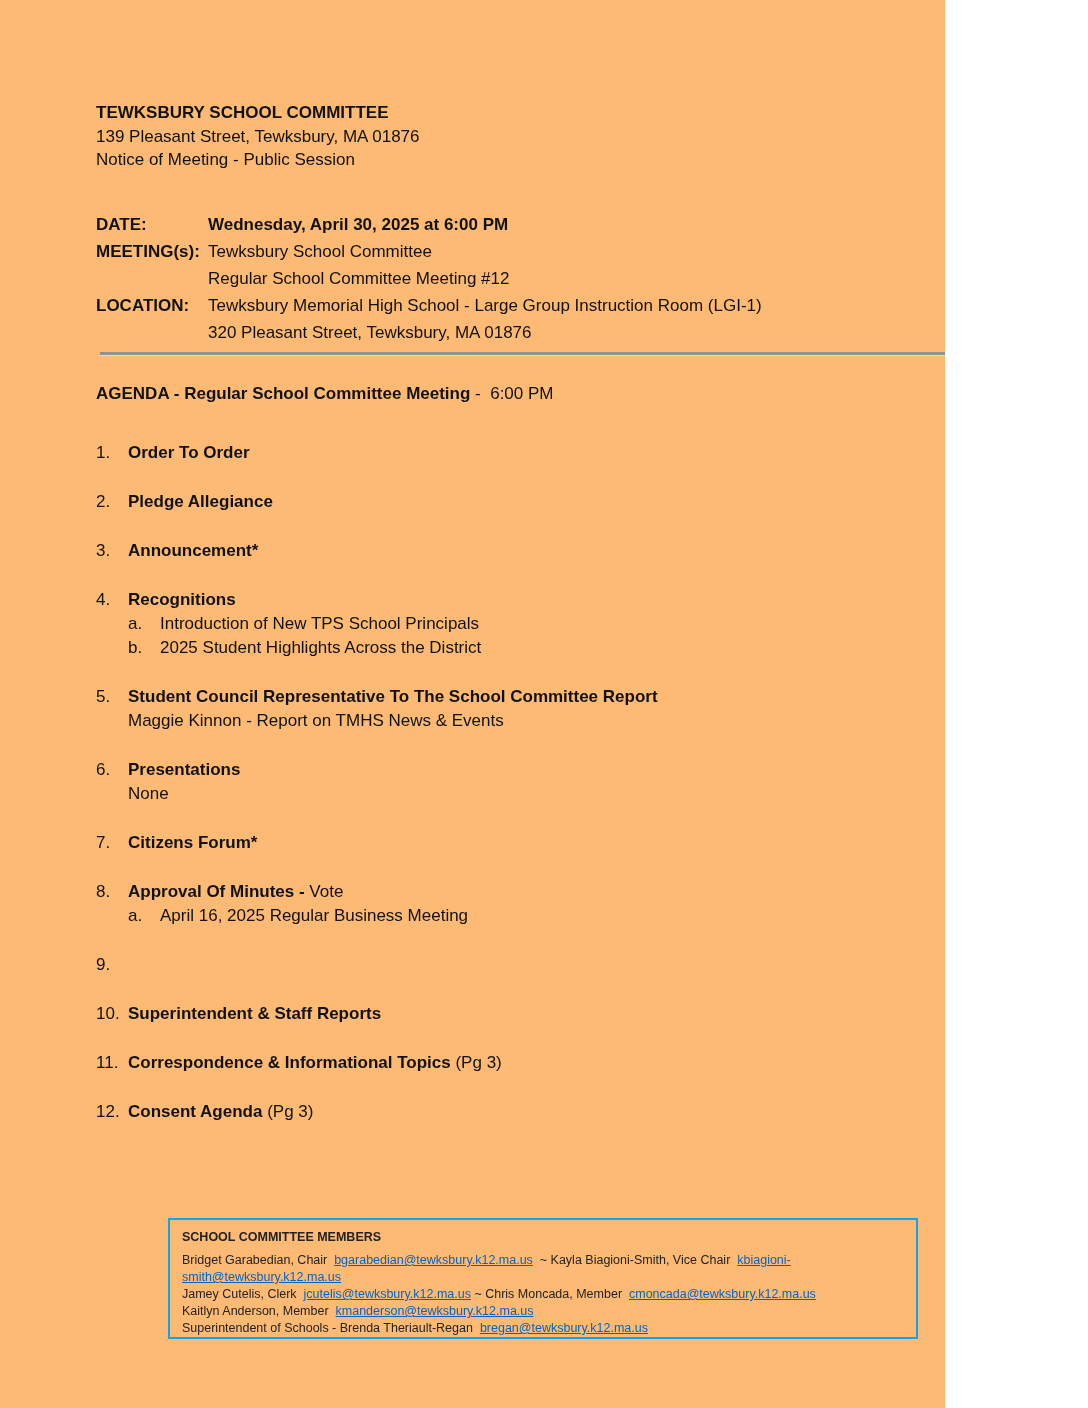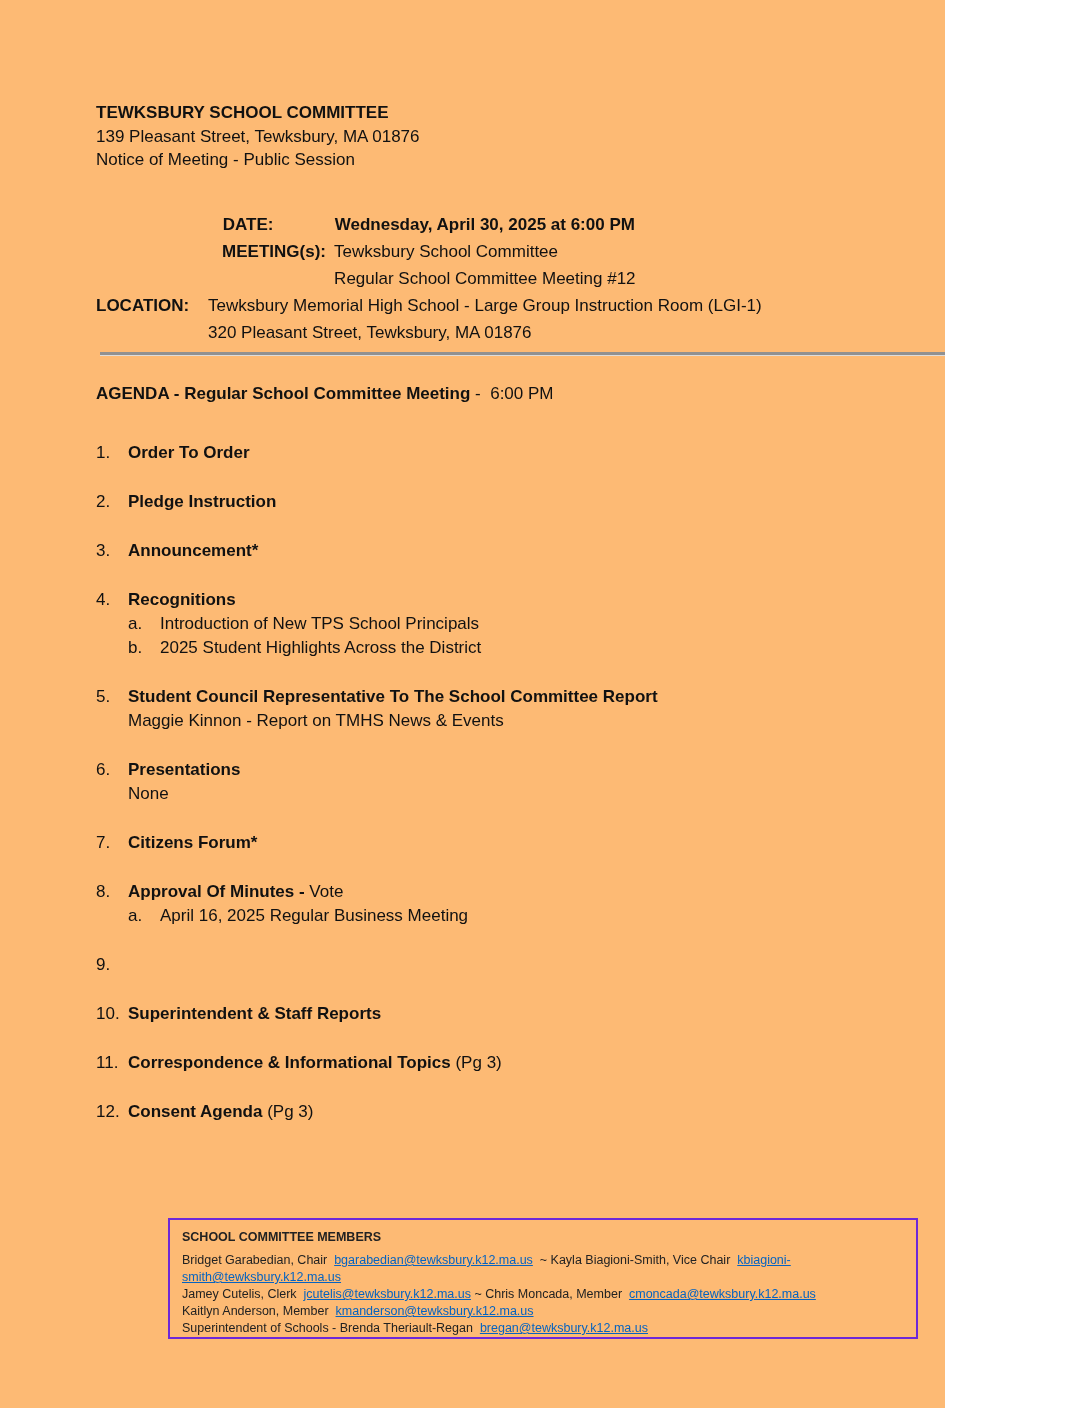--- a/index.html
+++ b/index.html
@@ -12,37 +12,37 @@
     color:#111111;
     line-height:24px;
     overflow:hidden;
   }
   .bold{font-weight:bold;}
   .pre{white-space:pre-wrap;}
 
   .header{position:absolute;left:96px;top:101px;line-height:23.5px;}
 
   .meta{position:absolute;left:96px;top:211px;line-height:27px;}
-  .meta-row{display:flex;justify-content:center;}
+  .meta-row{display:flex;}
   .meta-label{width:112px;font-weight:bold;flex-shrink:0;}
 
   .divider{position:absolute;left:100px;top:352px;width:890px;height:3px;
            background:#919191;border-bottom:1px solid #dddddd;}
 
   .agenda-heading{position:absolute;left:96px;top:382px;}
 
   .agenda-list{position:absolute;left:96px;top:441px;width:920px;}
   .item{display:flex;margin-bottom:25px;}
   .item .num{width:32px;flex-shrink:0;}
   .sub{display:flex;}
   .sub .marker{width:32px;flex-shrink:0;}
 
   .box{
     position:absolute;left:168px;top:1218px;width:750px;height:121px;
-    box-sizing:border-box;border:2px solid #6d28d9;
+    box-sizing:border-box;border:2px solid #0ea5e9;
     padding:9px 12px 0 12px;
     font-size:12.5px;line-height:17px;color:#222222;
   }
   .box-title{font-weight:bold;margin-bottom:6px;}
   .super-line{}
   .link{color:var(--link-color,#0563c1);text-decoration:underline;cursor:pointer;}
 
   .page-num{position:absolute;left:982px;top:1337px;font-size:12.5px;line-height:15px;}
 </style>
 </head>
@@ -88,21 +88,21 @@
   <div class="agenda-list" id="agenda-list">
       <div class="item">
         <div class="num">1.</div>
         <div>
           <div><span class="bold pre">Order To Order</span></div>
         </div>
       </div>
       <div class="item">
         <div class="num">2.</div>
         <div>
-          <div><span class="bold pre">Pledge Instruction</span></div>
+          <div><span class="bold pre">Pledge Allegiance</span></div>
         </div>
       </div>
       <div class="item">
         <div class="num">3.</div>
         <div>
           <div><span class="bold pre">Announcement*</span></div>
         </div>
       </div>
       <div class="item">
         <div class="num">4.</div>

